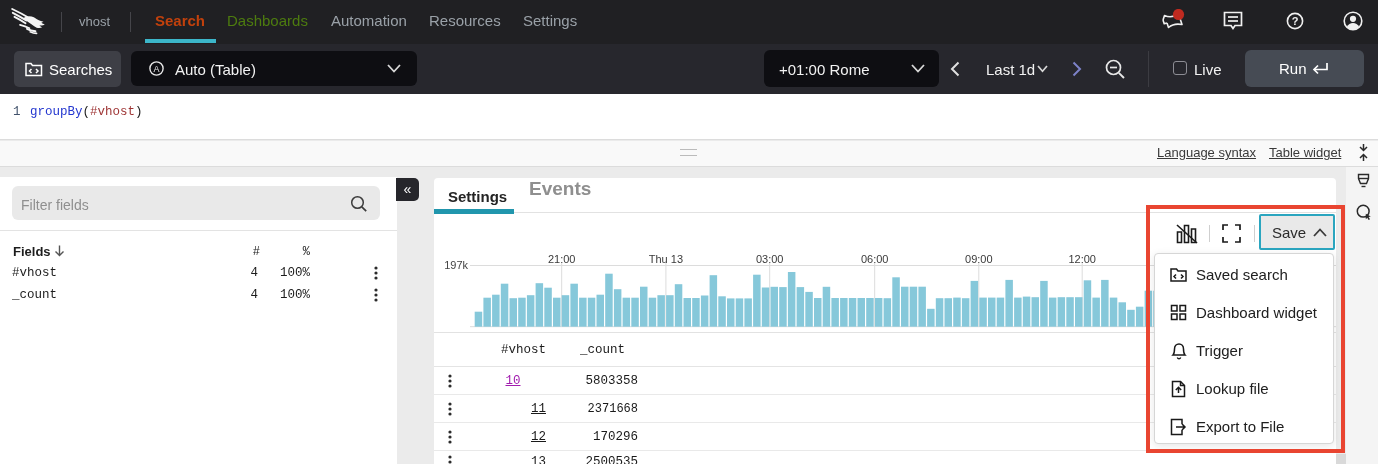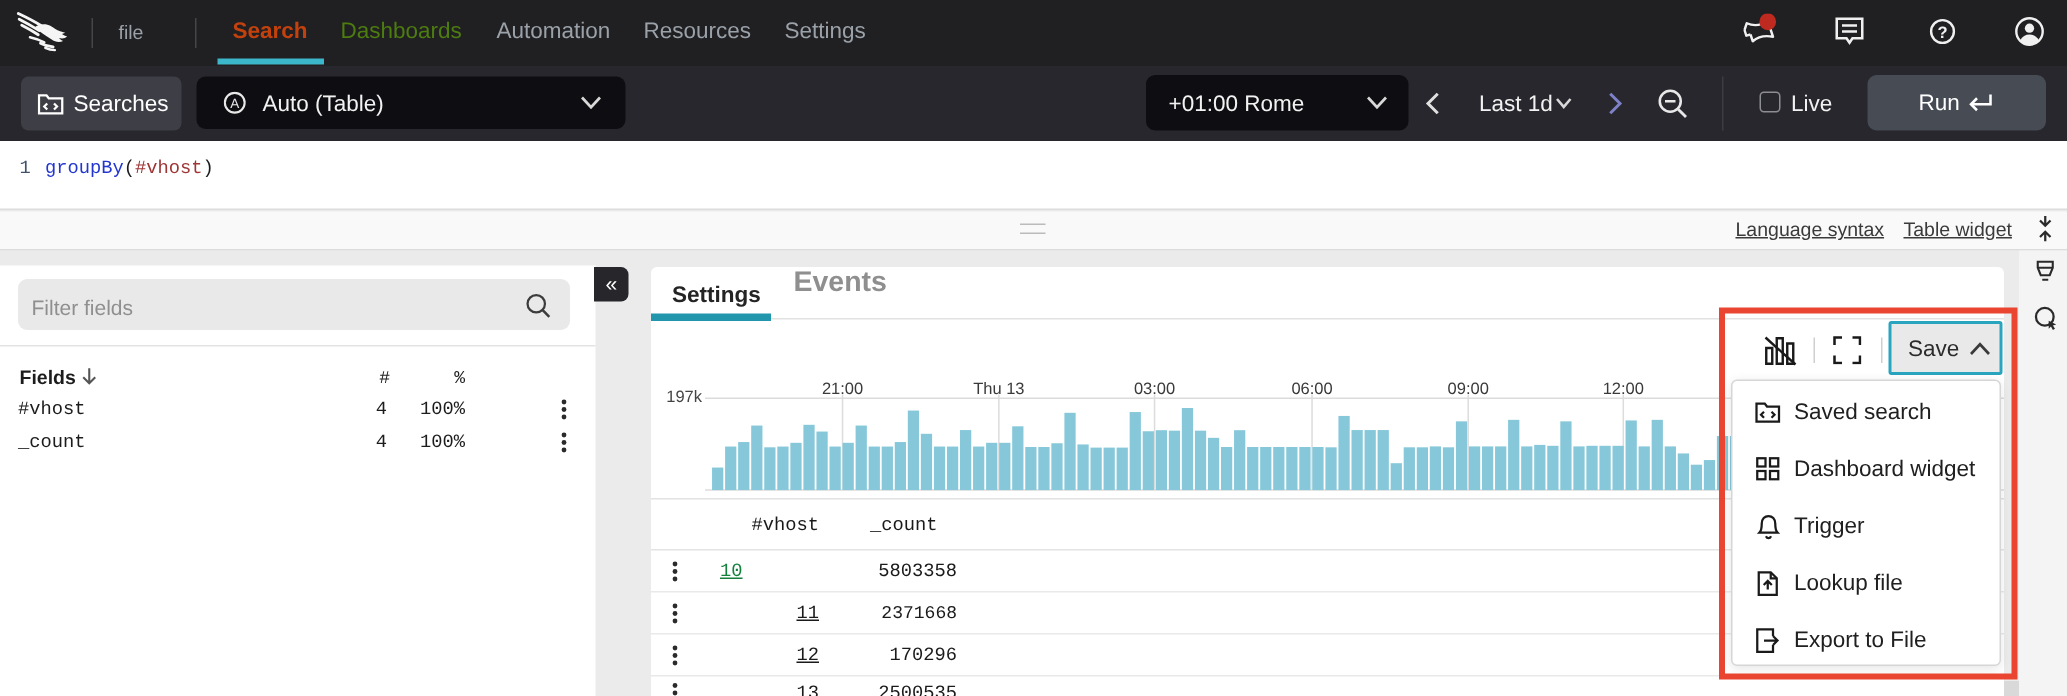--- a/index.html
+++ b/index.html
@@ -20,21 +20,21 @@
     <path d="M1.8,4.8 C6.5,7.2 11,9.8 15.2,12.4" stroke-width="1.9"></path>
     <path d="M3.5,8.8 C7.5,10.8 11.2,13 14.5,15.2" stroke-width="1.9"></path>
     <path d="M9,16.8 C12.5,17.6 15.6,18.7 18.5,20.2" stroke-width="1.7"></path>
     <path d="M16,20.8 C18.6,22.2 21.3,23 24.4,23.3" stroke-width="1.9"></path>
     <path d="M19.2,23.9 C21.2,24.9 23.3,25.4 25.6,25.4" stroke-width="1.6"></path>
   </g>
   <path fill="#f5f5f5" d="M12,10.3 C15,7.9 19.5,7.5 22.8,9.3 C25.2,10.7 26.6,12.1 29.1,12.8 C30.2,13.1 31.3,13.4 32.5,13.8 L30.3,14.7 C31.3,15.5 32.5,16 33.8,16.3 C32.3,17.6 30.5,17.9 28.4,17.3 C29.1,18.2 30,18.9 31.1,19.3 C28.7,20.7 25.8,20.1 23.2,18.2 C19,15.2 15,12.8 12,10.3 Z"></path>
 </svg>
 
 <div class="abs" style="left:61px;top:12px;width:1px;height:20px;background:#45454a;"></div>
-<div class="abs" style="left:79px;top:14px;color:#9aa1a8;font-size:13px;">file</div>
+<div class="abs" style="left:79px;top:14px;color:#9aa1a8;font-size:13px;">vhost</div>
 <div class="abs" style="left:130px;top:12px;width:1px;height:20px;background:#45454a;"></div>
 
 <div class="abs" style="left:155px;top:12px;color:#c2410c;font-size:15px;font-weight:600;">Search</div>
 <div class="abs" style="left:145px;top:39px;width:71px;height:4px;background:#3cb6ca;"></div>
 <div class="abs" style="left:227px;top:12px;color:#4d7c0f;font-size:15px;">Dashboards</div>
 <div class="abs" style="left:331px;top:12px;color:#9aa1a8;font-size:15px;">Automation</div>
 <div class="abs" style="left:429px;top:12px;color:#9aa1a8;font-size:15px;">Resources</div>
 <div class="abs" style="left:523px;top:12px;color:#9aa1a8;font-size:15px;">Settings</div>
 
 <svg class="abs" style="left:1161px;top:9px;" width="26" height="22" viewBox="0 0 26 22">
@@ -288,21 +288,21 @@
 <div class="abs" style="left:434px;top:366px;width:902px;height:1px;background:#e4e4e4;"></div>
 <div class="abs" style="left:434px;top:394px;width:902px;height:1px;background:#e9e9e9;"></div>
 <div class="abs" style="left:434px;top:422px;width:902px;height:1px;background:#e9e9e9;"></div>
 <div class="abs" style="left:434px;top:450px;width:902px;height:1px;background:#e9e9e9;"></div>
 
 <svg class="abs" style="left:447px;top:374px;" width="6" height="14" viewBox="0 0 6 14">
     <circle cx="3" cy="2" r="1.6" fill="#2b2b2b"></circle>
     <circle cx="3" cy="7" r="1.6" fill="#2b2b2b"></circle>
     <circle cx="3" cy="12" r="1.6" fill="#2b2b2b"></circle>
   </svg>
-<div class="abs mono" style="left:480px;top:374px;width:66px;text-align:left;font-size:12.5px;color:#15803d;text-decoration:underline;">10</div>
+<div class="abs mono" style="left:480px;top:374px;width:66px;text-align:center;font-size:12.5px;color:#a21caf;text-decoration:underline;">10</div>
 <div class="abs mono" style="left:560px;top:374px;width:78px;text-align:right;font-size:12.5px;color:#1a1a1a;">5803358</div>
 <svg class="abs" style="left:447px;top:402px;" width="6" height="14" viewBox="0 0 6 14">
     <circle cx="3" cy="2" r="1.6" fill="#2b2b2b"></circle>
     <circle cx="3" cy="7" r="1.6" fill="#2b2b2b"></circle>
     <circle cx="3" cy="12" r="1.6" fill="#2b2b2b"></circle>
   </svg>
 <div class="abs mono" style="left:480px;top:402px;width:66px;text-align:right;font-size:12.5px;color:#1a1a1a;text-decoration:underline;">11</div>
 <div class="abs mono" style="left:560px;top:402px;width:78px;text-align:right;font-size:12px;color:#1a1a1a;">2371668</div>
 <svg class="abs" style="left:447px;top:430px;" width="6" height="14" viewBox="0 0 6 14">
     <circle cx="3" cy="2" r="1.6" fill="#2b2b2b"></circle>

